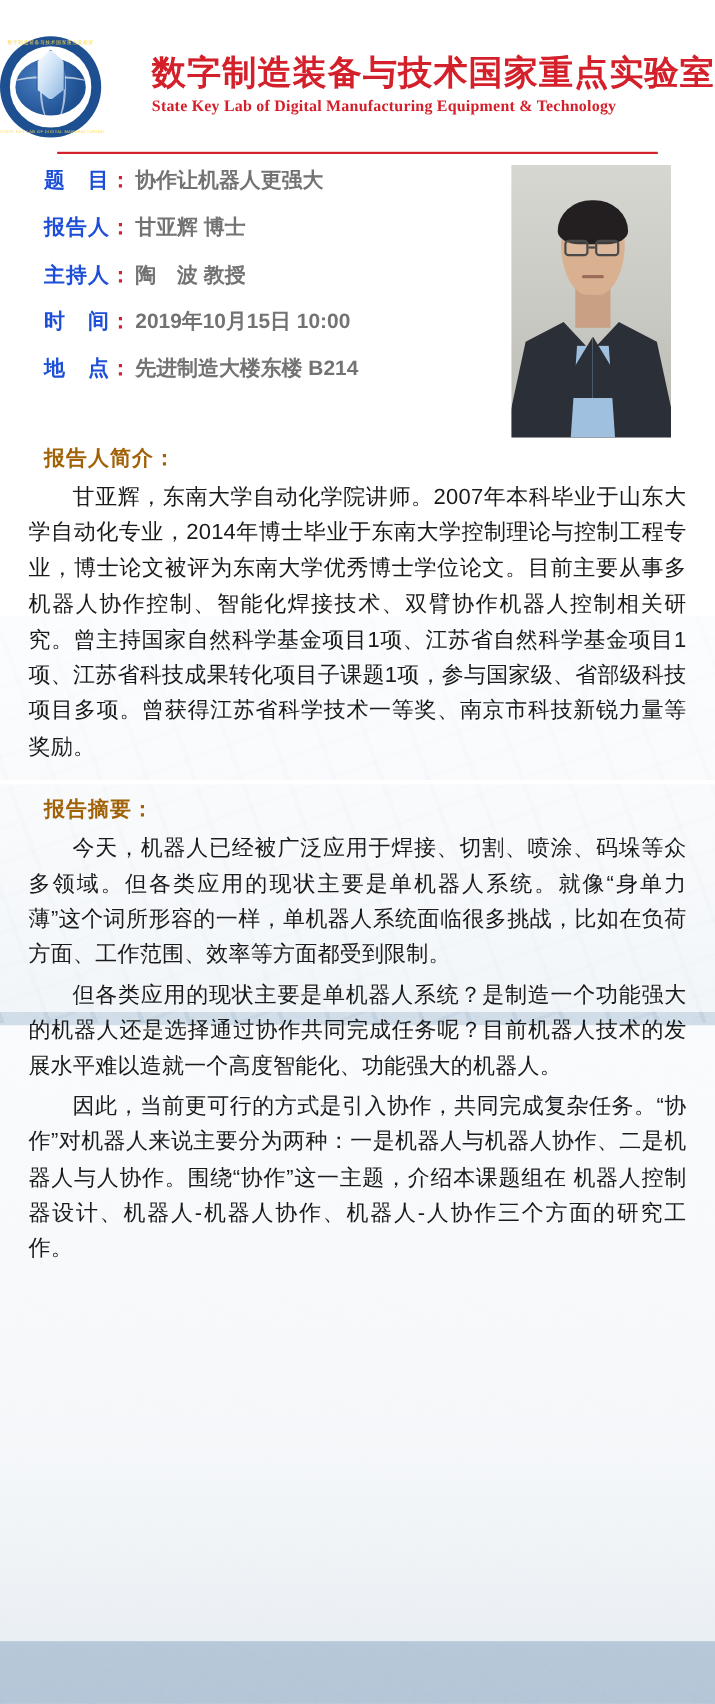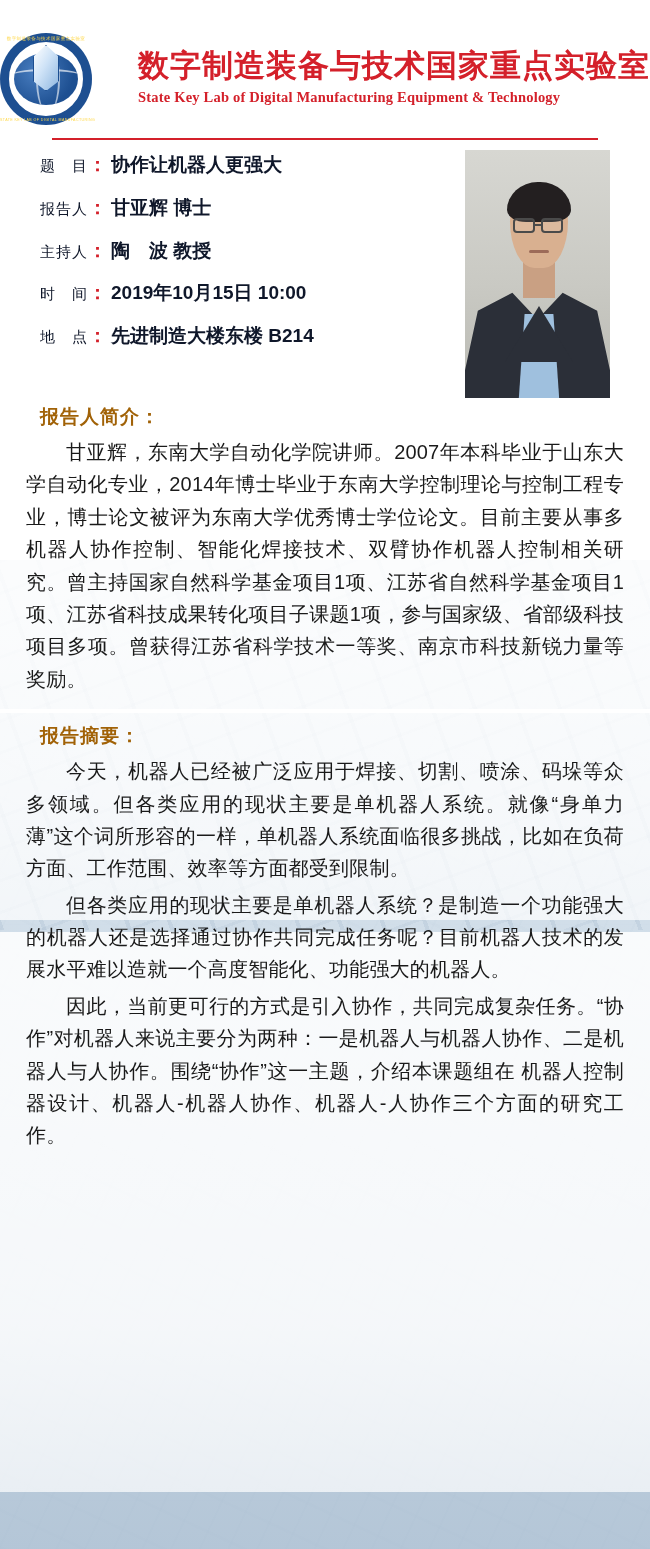--- a/index.html
+++ b/index.html
@@ -214,33 +214,33 @@
   }
   .info-row {
     display: flex;
     align-items: baseline;
     margin-bottom: 20px;
     font-size: 19px;
     line-height: 1.2;
     white-space: nowrap;
   }
   .info-label {
-    color: #0f172a;
-    font-weight: normal;
-    font-size: 15px;
+    color: #1d4ed8;
+    font-weight: bold;
+    font-size: 19px;
     letter-spacing: 1px;
     flex: 0 0 auto;
   }
   .info-colon {
     color: #d4202a;
     font-weight: bold;
     margin: 0 2px 0 0;
   }
   .info-value {
-    color: #0f172a;
+    color: #737373;
     font-weight: bold;
     font-size: 19px;
     margin-left: 2px;
   }
   .portrait {
     flex: 0 0 auto;
     width: 145px;
     height: 248px;
     margin-left: 14px;
     margin-top: 2px;

